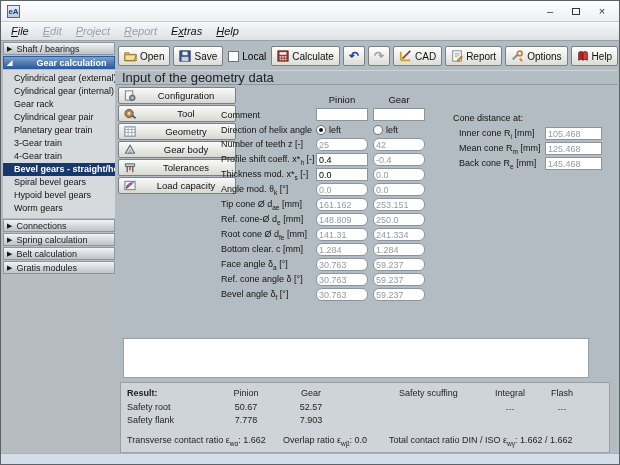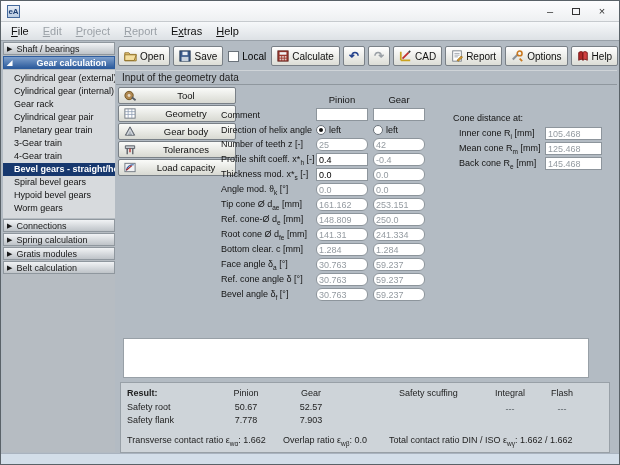--- a/index.html
+++ b/index.html
@@ -13,21 +13,21 @@
   .appicon{width:13px;height:13px;border:1px solid #44699c;background:linear-gradient(#e8eef6,#b8cbe2);
     display:flex;align-items:center;justify-content:center;font-size:8px;color:#1d3f73;font-weight:bold;}
   .title{font-size:11px;color:#111;margin-top:45px;}
   .wbtns{margin-left:auto;display:flex;gap:4px;}
   .wbtn{width:22px;height:15px;display:flex;align-items:center;justify-content:center;font-size:11px;color:#333;}
   .maxbox{width:8px;height:7px;border:1px solid #333;}
 
   
   .menubar{position:absolute;left:0;top:21px;right:0;height:19px;background:linear-gradient(#f6f8fa,#dde1e5);
     border-bottom:1px solid #98a0a8;display:flex;align-items:center;padding-left:3px;}
-  .mi{font-size:11px;padding:0 7px;color:#111;}
+  .mi{font-size:11px;padding:0 7px;color:#111;font-style:italic;}
   .mi.disabled{color:#9ba1a7;}
   .u{text-decoration:underline;}
 
   
   .sidebar{position:absolute;left:2px;top:41px;width:112px;bottom:12px;background:#b6bcc2;}
   .shead{height:13px;margin-bottom:1px;background:linear-gradient(#f1f3f5,#bec3c8);border:1px solid #8f979e;
     display:flex;align-items:center;gap:4px;padding:0 3px;font-size:9px;color:#1a1a1a;white-space:nowrap;overflow:hidden;}
   .shead .tri{font-size:7px;line-height:1;}
   .shead.active{background:linear-gradient(#7fa0cc,#2d5c9d);color:#fff;font-weight:bold;border-color:#2d5c9d;gap:24px;}
   .slist{background:#d7dadd;padding:2px 0 3px 0;margin-bottom:1px;}
@@ -40,21 +40,21 @@
   .tbtn{height:20px;padding:0 5px;display:inline-flex;align-items:center;gap:3px;
     background:linear-gradient(#ffffff,#dcddd6);border:1px solid #798087;border-radius:2px;
     font-size:10px;color:#101010;white-space:nowrap;}
   .tbtn.icononly{width:31px;justify-content:center;}
   .tbtn .ag{font-size:12px;line-height:1;font-weight:bold;color:#23418c;}
   .tbtn.disabled .ag{color:#9aa0a6;}
   .localwrap{display:flex;align-items:center;gap:3px;font-size:10px;padding:0 2px;}
   .checkbox{width:11px;height:11px;background:#fff;border:1px solid #6a727a;}
 
   .subheader{position:absolute;left:0;right:0;top:28px;height:15px;border-top:1px solid #cfd4d8;
-    border-bottom:1px solid #8f979e;display:flex;align-items:center;padding-left:6px;font-size:10px;color:#222;}
+    border-bottom:1px solid #8f979e;display:flex;align-items:center;padding-left:6px;font-size:13px;color:#222;}
 
   .navcol{position:absolute;left:2px;top:45px;width:118px;display:flex;flex-direction:column;gap:1px;}
   .navbtn{height:17px;display:flex;align-items:center;gap:4px;padding:0 4px;
     background:linear-gradient(#fafbf9,#d8d9d2);border:1px solid #798087;border-radius:2px;font-size:9.5px;color:#101010;}
   .nicon{width:14px;height:13px;flex:0 0 14px;}
   .nlabel{flex:1;text-align:center;white-space:nowrap;}
 
   
   .form{position:absolute;left:105px;top:50px;width:390px;}
   .frow{height:15px;display:flex;align-items:center;}
@@ -142,25 +142,25 @@
     <div class="shead">
         <span class="tri">▶</span>
         <span>Connections</span>
       </div>
     <div class="shead">
         <span class="tri">▶</span>
         <span>Spring calculation</span>
       </div>
     <div class="shead">
         <span class="tri">▶</span>
-        <span>Gratis modules</span>
+        <span>Belt calculation</span>
       </div>
     <div class="shead">
         <span class="tri">▶</span>
-        <span>Belt calculation</span>
+        <span>Gratis modules</span>
       </div>
   </div>
 
   <div class="main">
 
     <div class="toolbar">
       <div class="tbtn">
         <svg class="tico" width="13" height="12" viewBox="0 0 16 14">
             <path d="M1 3h5l1.5 2H15v8H1z" fill="#e8c87a" stroke="#8a6a20"></path>
             <path d="M1 5.5h14l-2.5 7H1z" fill="#f4dfa0" stroke="#8a6a20"></path>
@@ -229,20 +229,28 @@
           </svg>
         <span>Help</span>
       </div>
     </div>
 
     <div class="subheader">
       <span>Input of the geometry data</span>
     </div>
 
     <div class="navcol">
+      <div class="navbtn">
+        <svg class="nicon" viewBox="0 0 14 14">
+            <rect x="2" y="2" width="8" height="10" fill="#f0f2f4" stroke="#707880"></rect>
+            <circle cx="9.5" cy="9.5" r="3" fill="#8a9098" stroke="#565c64"></circle>
+            <circle cx="9.5" cy="9.5" r="1" fill="#e8eaec"></circle>
+          </svg>
+        <span class="nlabel">Configuration</span>
+      </div>
       <div class="navbtn">
         <svg class="nicon" viewBox="0 0 14 14">
             <circle cx="6" cy="7" r="4.5" fill="#b08850" stroke="#6e5222"></circle>
             <circle cx="6" cy="7" r="1.6" fill="#e8dcc8"></circle>
             <path d="M9 9l4 3" stroke="#565c64" stroke-width="2"></path>
           </svg>
         <span class="nlabel">Tool</span>
       </div>
       <div class="navbtn">
         <svg class="nicon" viewBox="0 0 14 14">

